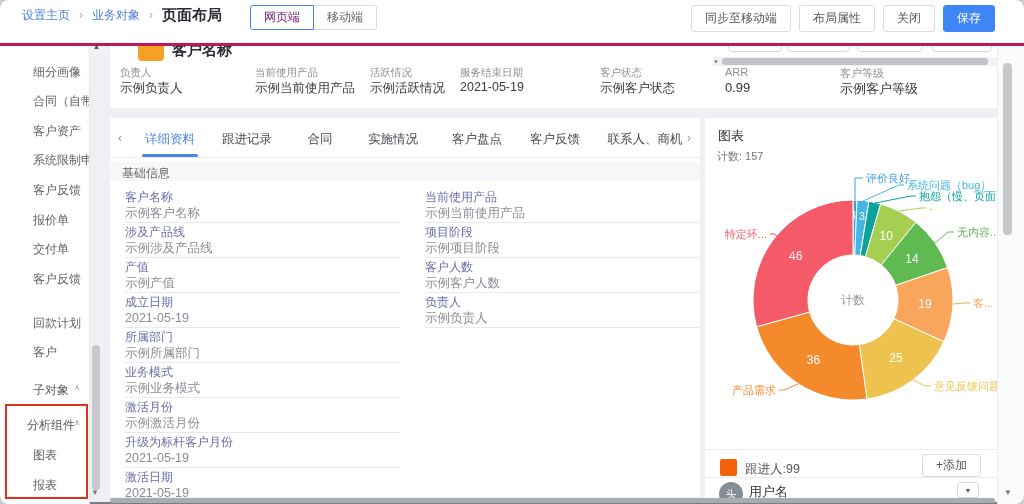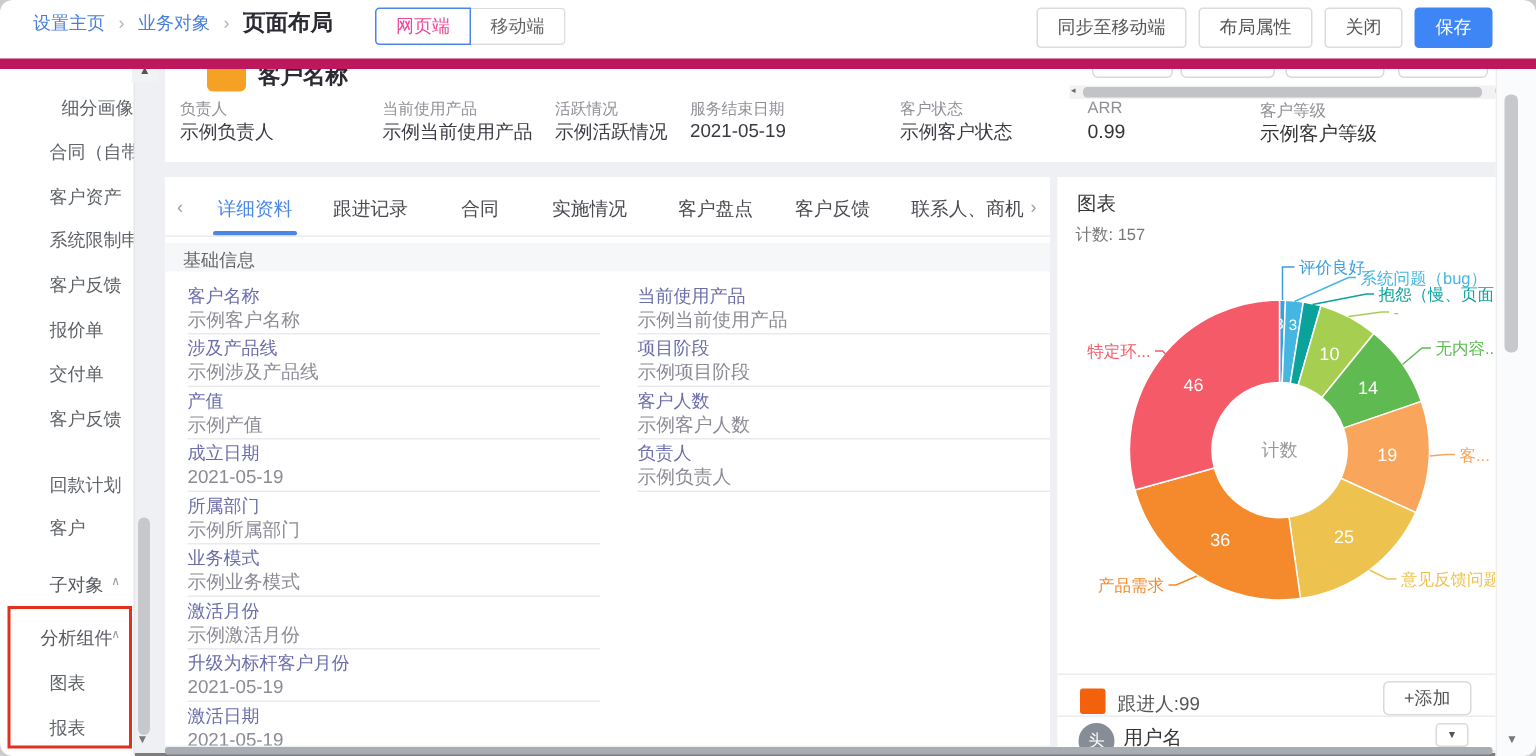--- a/index.html
+++ b/index.html
@@ -3,30 +3,30 @@
 <meta charset="utf-8">
 <style>
   * { margin:0; padding:0; box-sizing:border-box; }
   html,body { width:1024px; height:504px; background:#ccc; }
   body { font-family:"Liberation Sans","DejaVu Sans",sans-serif; }
   .screen { position:relative; width:1024px; height:504px; background:#eef0f3;
             border-radius:8px; overflow:hidden; box-shadow: inset 0 0 0 2px #7d7d7d; }
 
   
   .topbar { position:absolute; left:0; top:0; width:1024px; height:46px; background:#fff;
-            border-bottom:7px solid #be185d; z-index:5; }
+            border-bottom:3px solid #be185d; z-index:5; }
   .crumbs { position:absolute; left:22px; top:0; height:30px; display:flex; align-items:center; gap:9px; }
   .crumb-link { font-size:12px; color:#4a7edb; cursor:pointer; }
   .crumb-sep { font-size:12px; color:#b0b0b0; }
   .crumb-cur { font-size:15px; font-weight:bold; color:#2b2b33; }
   .seg { position:absolute; left:250px; top:5px; display:flex; }
   .seg-btn { font-size:12px; padding:3px 13px; background:#fff; border:1px solid #dcdcdc; color:#666; cursor:pointer; }
   .seg-btn.first { border-radius:3px 0 0 3px; }
   .seg-btn.last  { border-radius:0 3px 3px 0; border-left:none; }
-  .seg-btn.active { color:#ec4899; border:1px solid #4a86e8; }
+  .seg-btn.active { color:#701a75; border:1px solid #4a86e8; }
   .top-actions { position:absolute; right:29px; top:5px; display:flex; gap:8px; }
   .tbtn { font-size:12px; padding:4px 13px; background:#fff; border:1px solid #dcdcdc;
           border-radius:3px; color:#555; cursor:pointer; white-space:nowrap; }
   .tbtn.primary { background:#3e86f5; border-color:#3e86f5; color:#fff; }
 
   
   .sidebar { position:absolute; left:0; top:30px; width:90px; height:474px; background:#fff;
              border-right:1px solid #e6e6e6; overflow:hidden; }
   .sb-item { position:absolute; left:33px; width:56px; font-size:12px; color:#5f6368;
              white-space:nowrap; overflow:hidden; cursor:pointer; }
@@ -116,21 +116,21 @@
       </div>
     <div class="top-actions" id="topActions">
         <div class="tbtn">同步至移动端</div>
         <div class="tbtn">布局属性</div>
         <div class="tbtn">关闭</div>
         <div class="tbtn primary">保存</div>
       </div>
   </div>
 
   <div class="sidebar" id="sidebar">
-      <div class="sb-item" style="top: 34px; text-align: right;">细分画像</div>
+      <div class="sb-item" style="top: 34px;">细分画像</div>
       <div class="sb-item" style="top: 63px;">合同（自带）</div>
       <div class="sb-item" style="top: 93px;">客户资产</div>
       <div class="sb-item" style="top: 122px;">系统限制申请明细</div>
       <div class="sb-item" style="top: 152px;">客户反馈</div>
       <div class="sb-item" style="top: 182px;">报价单</div>
       <div class="sb-item" style="top: 211px;">交付单</div>
       <div class="sb-item" style="top: 241px;">客户反馈</div>
       <div class="sb-item" style="top: 285px;">回款计划</div>
       <div class="sb-item" style="top: 314px;">客户</div>
       <div class="sb-group" style="top: 352px;">子对象<span class="sb-caret">∧</span></div>

